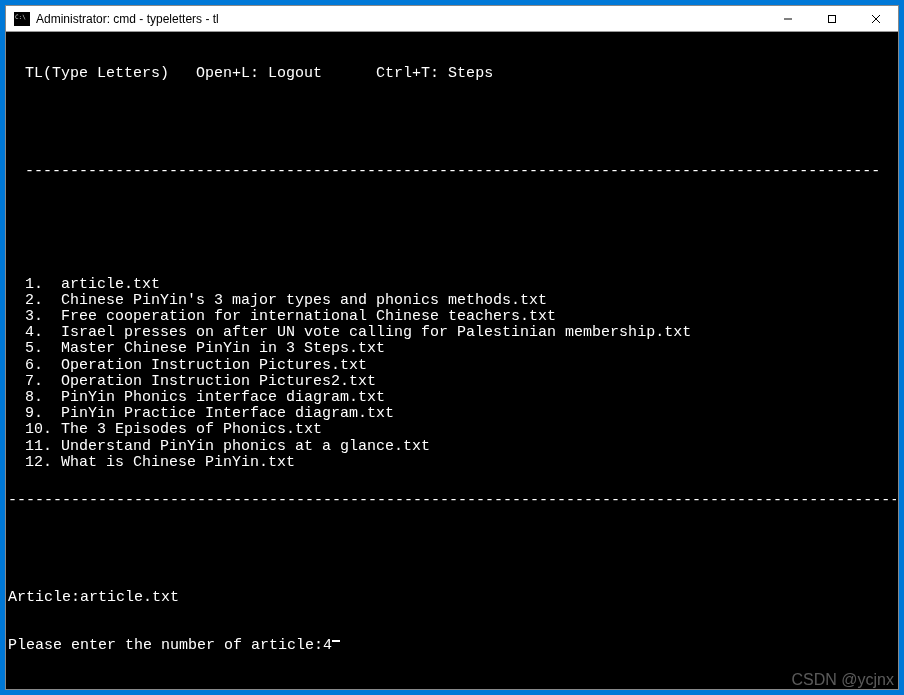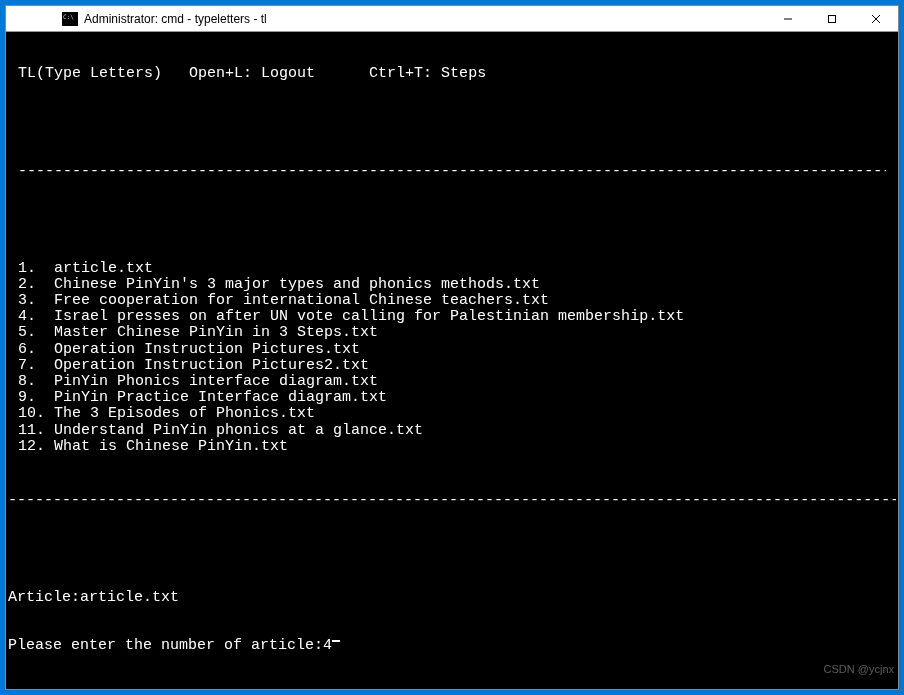--- a/index.html
+++ b/index.html
@@ -26,21 +26,20 @@
       display: flex;
       flex-direction: column;
     }
     .titlebar {
       height: 26px;
       background: #fff;
       display: flex;
       align-items: center;
       border-bottom: 1px solid #999;
       flex-shrink: 0;
-      padding-left: 48px;
     }
     .titlebar-icon {
       width: 16px;
       height: 14px;
       margin: 0 6px 0 8px;
       background: #000;
       display: flex;
       align-items: center;
       justify-content: center;
       position: relative;
@@ -78,39 +77,39 @@
       width: 10px;
       height: 10px;
     }
     .terminal {
       flex: 1;
       background: #000;
       color: #fff;
       font-family: 'NSimSun', 'SimSun', 'Courier New', monospace;
       font-size: 15px;
       line-height: 1.08;
-      padding: 2px 12px;
+      padding: 2px 19px;
       white-space: pre;
       overflow: hidden;
       position: relative;
     }
     .header-line {
       display: flex;
     }
     .header-seg {
       display: inline;
     }
     .divider-line {
       color: #fff;
       letter-spacing: 0;
       overflow: hidden;
       width: 100%;
     }
     .file-list {
-      margin-top: 0;
+      margin-top: 16px;
     }
     .file-item {
       display: block;
     }
     .bottom-section {
       position: absolute;
       bottom: 2px;
       left: 2px;
       right: 2px;
     }
@@ -126,24 +125,24 @@
       width: 8px;
       height: 2px;
       background: #fff;
       margin-left: 0;
       vertical-align: baseline;
       position: relative;
       top: 2px;
     }
     .watermark {
       position: absolute;
-      bottom: 20px;
+      bottom: 6px;
       right: 10px;
       color: rgba(200,200,200,0.45);
-      font-size: 11px;
+      font-size: 16px;
       font-family: Arial, sans-serif;
     }
   </style>
 </head>
 <body>
 
 <div class="window">
   <div class="titlebar">
     <div class="titlebar-icon"></div>
     <div class="titlebar-title">Administrator: cmd - typeletters - tl</div>

